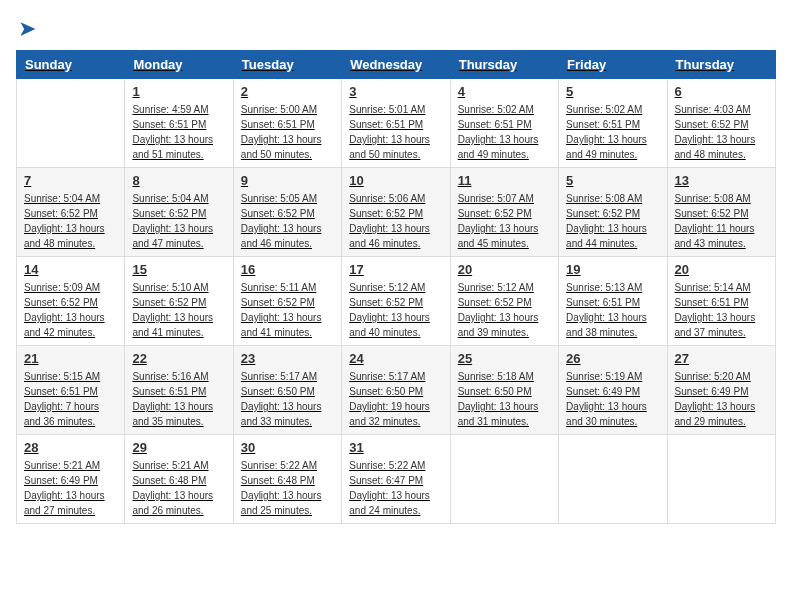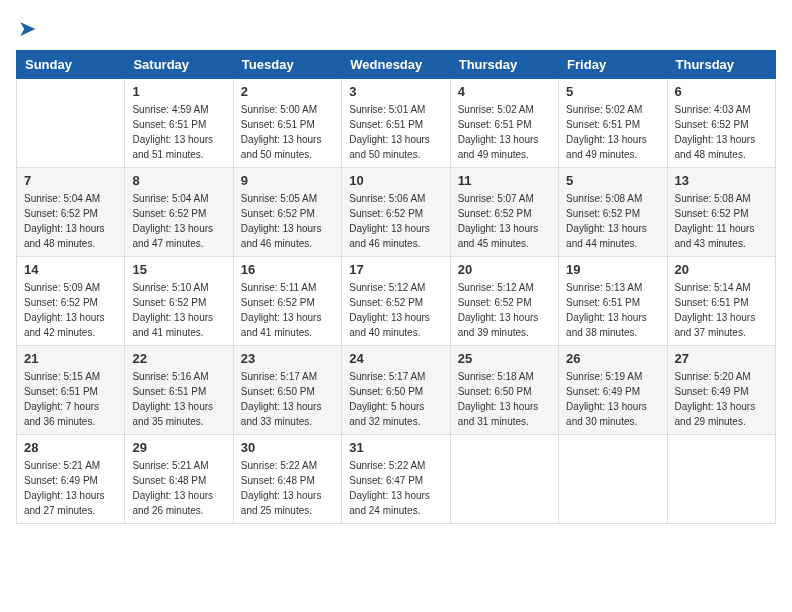--- a/index.html
+++ b/index.html
@@ -47,20 +47,21 @@
       color: #222;
     }
     .location-title {
       font-size: 16px;
       color: #444;
     }
     .calendar-table {
       width: 100%;
       border-collapse: collapse;
       border: 1px solid #ccc;
+      text-decoration: underline;
     }
     .calendar-table th {
       background-color: #1a5fa8;
       color: #fff;
       text-align: left;
       padding: 6px 8px;
       font-size: 13px;
       font-weight: bold;
       border: 1px solid #1a5fa8;
     }
@@ -108,21 +109,21 @@
   <div class="title-area">
     <div class="month-title"></div>
     <div class="location-title"></div>
   </div>
 </div>
 
 <table class="calendar-table">
   <thead>
     <tr id="weekday-header">
         <th>Sunday</th>
-        <th>Saturday</th>
+        <th>Monday</th>
         <th>Tuesday</th>
         <th>Wednesday</th>
         <th>Thursday</th>
         <th>Friday</th>
         <th>Thursday</th>
       </tr>
   </thead>
   <tbody id="calendar-body">
   <tr>
         <td class="empty-cell"></td>
@@ -314,21 +315,21 @@
           <span>Sunrise: 5:17 AM</span><br>
           <span>Sunset: 6:50 PM</span><br>
           <span>Daylight: 13 hours and 33 minutes.</span>
         </div>
       </td>
         <td>
         <span class="day-number">24</span>
         <div class="day-info">
           <span>Sunrise: 5:17 AM</span><br>
           <span>Sunset: 6:50 PM</span><br>
-          <span>Daylight: 5 hours and 32 minutes.</span>
+          <span>Daylight: 19 hours and 32 minutes.</span>
         </div>
       </td>
         <td>
         <span class="day-number">25</span>
         <div class="day-info">
           <span>Sunrise: 5:18 AM</span><br>
           <span>Sunset: 6:50 PM</span><br>
           <span>Daylight: 13 hours and 31 minutes.</span>
         </div>
       </td>

